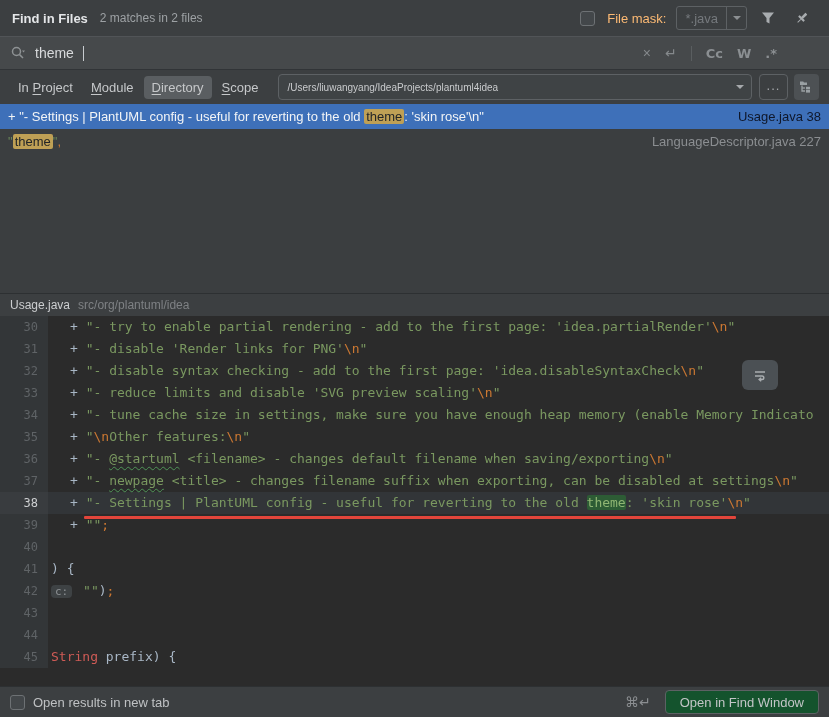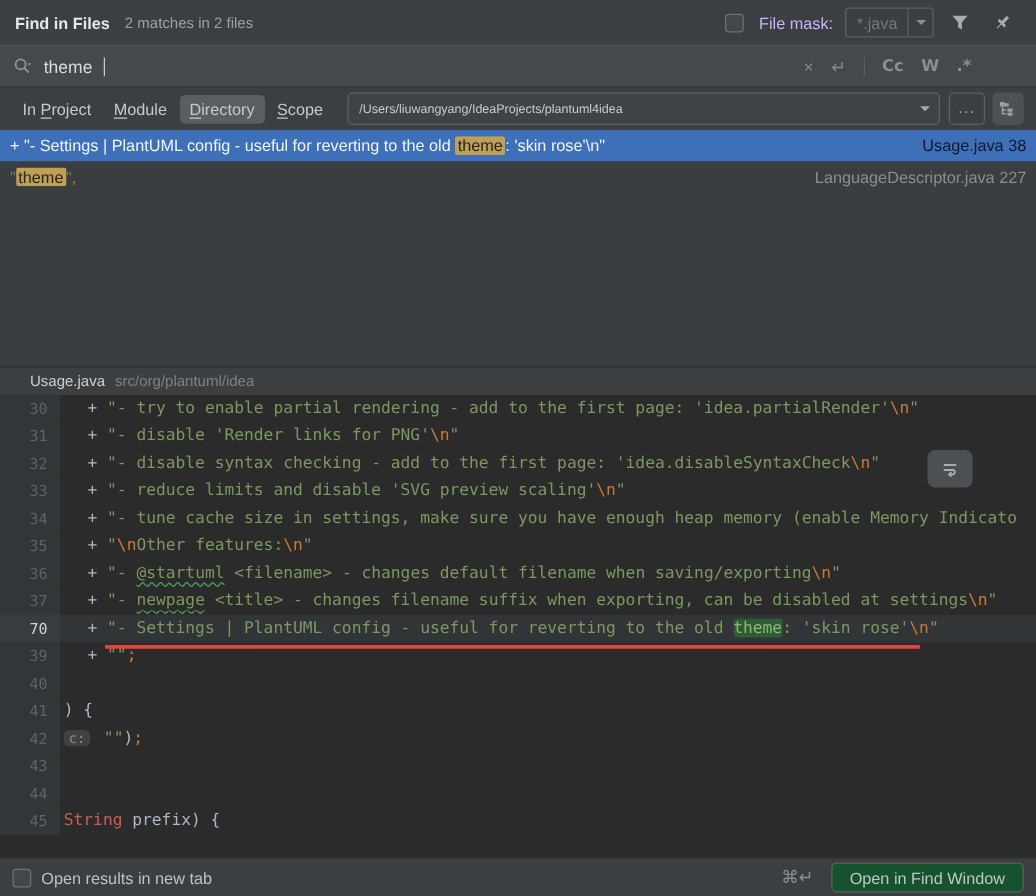--- a/index.html
+++ b/index.html
@@ -8,21 +8,21 @@
   .win { position:relative; width:829px; height:717px; background:#3c3f41; }
 
   
   .hdr { position:absolute; top:0; left:0; right:2px; height:36px; display:flex;
     align-items:center; padding:0 12px; gap:8px; }
   .title { font-weight:bold; color:#e4e6e8; font-size:13px; }
   .summary { color:#9da1a4; font-size:12px; margin-left:4px; }
   .spacer { flex:1; }
   .cb { width:15px; height:15px; border:1px solid #6d7174; border-radius:3px;
     background:#43474a; flex:none; }
-  .fm-label { color:#c4b5fd; font-size:13px; margin-left:4px; }
+  .fm-label { color:#fdba74; font-size:13px; margin-left:4px; }
   .fm-combo { display:flex; align-items:center; height:24px; border:1px solid #5d6164;
     border-radius:3px; color:#75797d; font-size:13px; margin-left:2px; }
   .fm-val { padding:0 8px; }
   .fm-arrow { width:20px; height:100%; display:flex; align-items:center; justify-content:center;
     border-left:1px solid #5d6164; }
   .tri { width:0; height:0; border:4px solid transparent; border-top-color:#8b8f92; margin-top:4px; }
   .iconbtn { width:26px; height:26px; display:flex; align-items:center; justify-content:center; }
 
   
   .searchrow { position:absolute; top:36px; left:0; right:0; height:34px; background:#46494b;
@@ -60,21 +60,21 @@
   .rrow.sel { background:#3e70b9; color:#f2f4f6; }
   .rtext { flex:1; overflow:hidden; white-space:pre; }
   .rfile { margin-left:12px; white-space:nowrap; color:#8b8e91; }
   .rrow.sel .rfile { color:#0f172a; }
   .rs-hl { background:#bfa055; color:#232527; border-radius:2px; padding:0 2px; }
   .rs-quote { color:#6a8759; }
   .rs-comma { color:#cc7832; }
 
   
   .pvhdr { position:absolute; top:293px; left:0; right:0; height:23px; background:#3c3f41;
-    border-top:1px solid #2d3032; display:flex; align-items:center; gap:8px; padding:0 24px;
+    border-top:1px solid #2d3032; display:flex; align-items:center; gap:8px; padding:0 10px;
     font-size:12px; }
   .pv-file { color:#ccced0; }
   .pv-path { color:#7e8184; }
 
   
   .editor { position:absolute; top:316px; left:0; right:0; height:370px; background:#2b2b2b;
     overflow:hidden; font-family:"DejaVu Sans Mono","Liberation Mono",monospace; font-size:13px; }
   .eline { display:flex; height:22px; line-height:22px; white-space:pre; }
   .gut { flex:0 0 48px; background:#333638; color:#5f6366; text-align:right; padding-right:10px;
     font-size:12px; }
@@ -203,21 +203,21 @@
   <div class="editor">
     <div id="editor-lines">
         <div class="eline"><span class="gut">30</span><span class="code"><span class="c-op">+ </span><span class="c-str">"- try to enable partial rendering - add to the first page: 'idea.partialRender'</span><span class="c-esc">\n</span><span class="c-str">"</span></span></div>
         <div class="eline"><span class="gut">31</span><span class="code"><span class="c-op">+ </span><span class="c-str">"- disable 'Render links for PNG'</span><span class="c-esc">\n</span><span class="c-str">"</span></span></div>
         <div class="eline"><span class="gut">32</span><span class="code"><span class="c-op">+ </span><span class="c-str">"- disable syntax checking - add to the first page: 'idea.disableSyntaxCheck</span><span class="c-esc">\n</span><span class="c-str">"</span></span></div>
         <div class="eline"><span class="gut">33</span><span class="code"><span class="c-op">+ </span><span class="c-str">"- reduce limits and disable 'SVG preview scaling'</span><span class="c-esc">\n</span><span class="c-str">"</span></span></div>
         <div class="eline"><span class="gut">34</span><span class="code"><span class="c-op">+ </span><span class="c-str">"- tune cache size in settings, make sure you have enough heap memory (enable Memory Indicato</span></span></div>
         <div class="eline"><span class="gut">35</span><span class="code"><span class="c-op">+ </span><span class="c-str">"</span><span class="c-esc">\n</span><span class="c-str">Other features:</span><span class="c-esc">\n</span><span class="c-str">"</span></span></div>
         <div class="eline"><span class="gut">36</span><span class="code"><span class="c-op">+ </span><span class="c-str">"- </span><span class="c-str c-squig">@startuml</span><span class="c-str"> &lt;filename&gt; - changes default filename when saving/exporting</span><span class="c-esc">\n</span><span class="c-str">"</span></span></div>
         <div class="eline"><span class="gut">37</span><span class="code"><span class="c-op">+ </span><span class="c-str">"- </span><span class="c-str c-squig">newpage</span><span class="c-str"> &lt;title&gt; - changes filename suffix when exporting, can be disabled at settings</span><span class="c-esc">\n</span><span class="c-str">"</span></span></div>
-        <div class="eline cur"><span class="gut">70</span><span class="code"><span class="c-op">+ </span><span class="c-str">"- Settings | PlantUML config - useful for reverting to the old </span><span class="c-match">theme</span><span class="c-str">: 'skin rose'</span><span class="c-esc">\n</span><span class="c-str">"</span></span></div>
+        <div class="eline cur"><span class="gut">38</span><span class="code"><span class="c-op">+ </span><span class="c-str">"- Settings | PlantUML config - useful for reverting to the old </span><span class="c-match">theme</span><span class="c-str">: 'skin rose'</span><span class="c-esc">\n</span><span class="c-str">"</span></span></div>
         <div class="eline"><span class="gut">39</span><span class="code"><span class="c-op">+ </span><span class="c-str">""</span><span class="c-kw">;</span></span></div>
         <div class="eline noind"><span class="gut">40</span><span class="code"></span></div>
         <div class="eline noind"><span class="gut">41</span><span class="code"><span class="c-plain">) {</span></span></div>
         <div class="eline noind"><span class="gut">42</span><span class="code"><span class="c-inlay">c:</span><span class="c-plain"> </span><span class="c-str">""</span><span class="c-plain">)</span><span class="c-kw">;</span></span></div>
         <div class="eline noind"><span class="gut">43</span><span class="code"></span></div>
         <div class="eline noind"><span class="gut">44</span><span class="code"></span></div>
         <div class="eline noind"><span class="gut">45</span><span class="code"><span class="c-err">String</span><span class="c-plain"> prefix) {</span></span></div>
       </div>
     <div class="red-underline"></div>
     <div class="wrapbtn">

